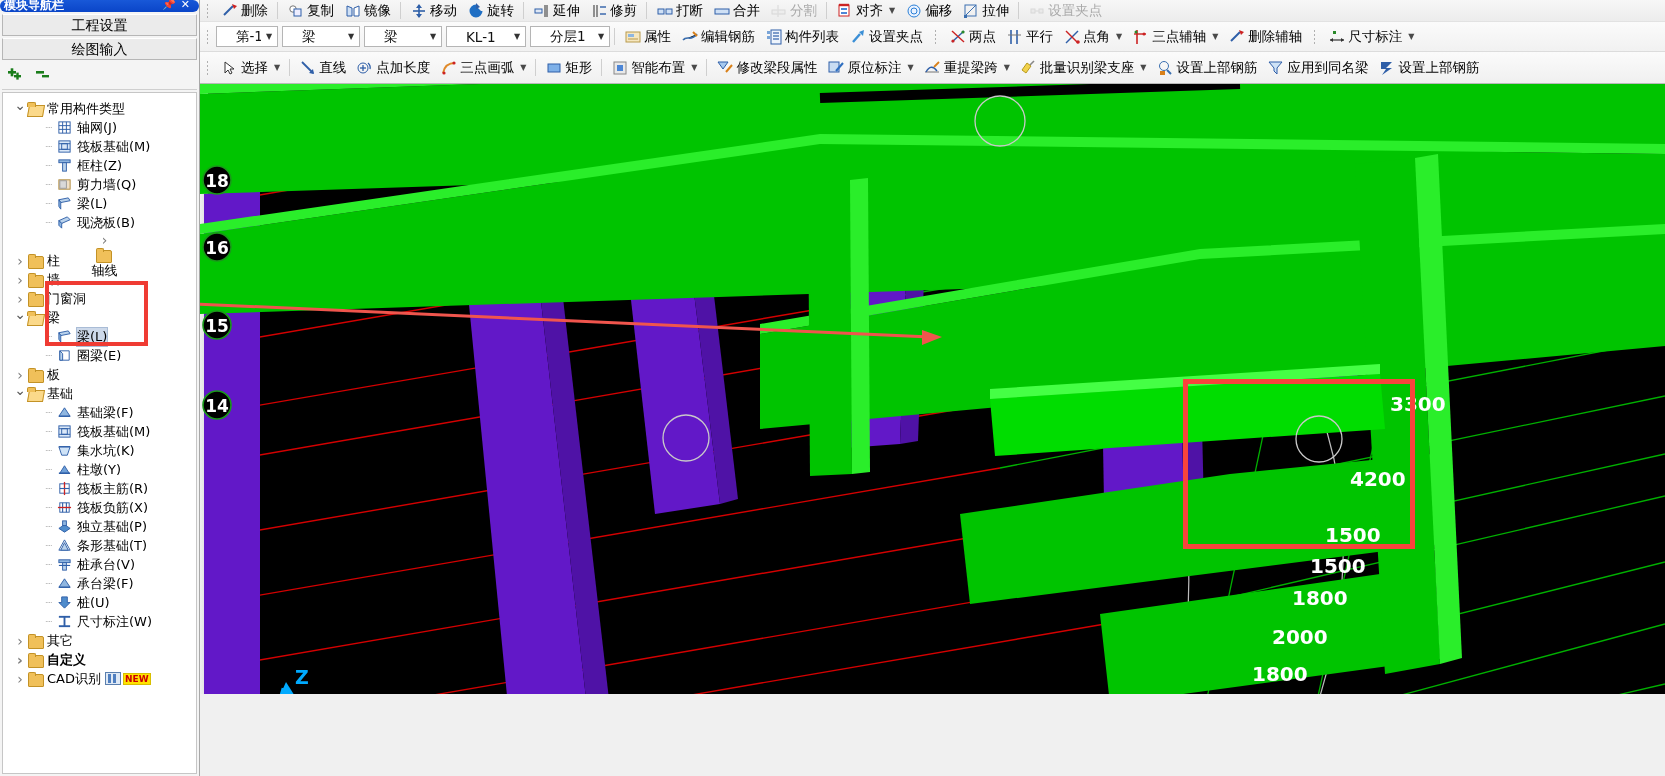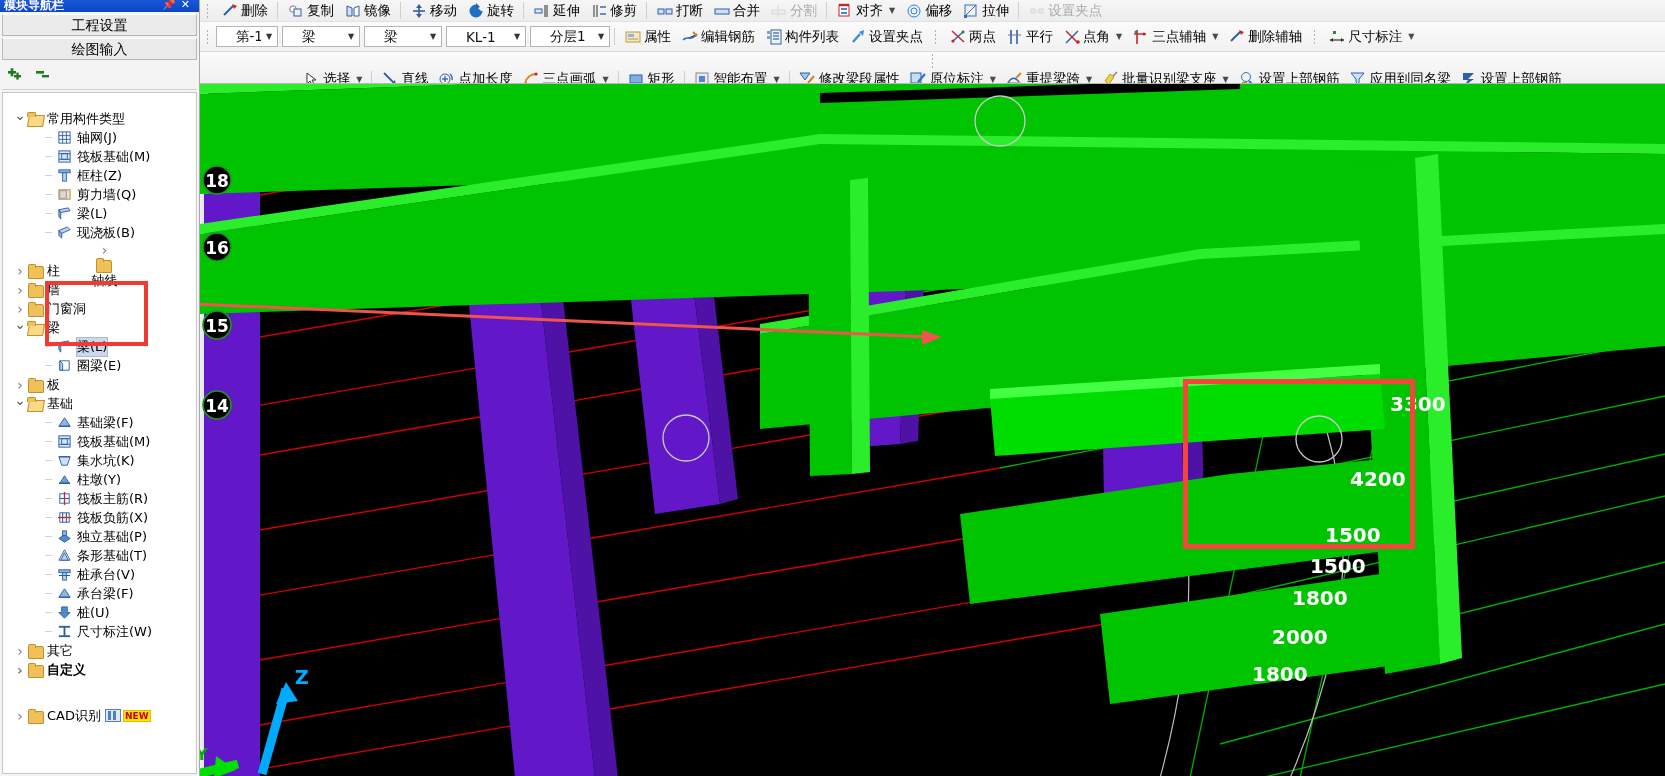--- a/index.html
+++ b/index.html
@@ -20,37 +20,37 @@
     border-right: 1px solid #a8a8a8;
     display: flex; flex-direction: column;
     position: relative;
   }
   #panel-titlebar {
     height: 12px;
     background: linear-gradient(to bottom,#1858d8,#0a45c8);
     color:#fff; font-size: 12px; line-height: 11px;
     padding: 0 4px;
     display:flex; align-items:center; justify-content:space-between;
-    overflow:hidden; white-space:nowrap;
+    overflow:hidden; white-space:nowrap;border-radius:6px;
   }
   #panel-titlebar .ttl { font-weight: bold; font-size: 12px; margin-top:-2px;}
   #panel-titlebar .btns { font-size:11px; letter-spacing:5px; margin-top:-3px;}
   .panel-btn { background: #ebebeb; border: 1px solid #b6b6b6; border-top-color:#fff;
     margin: 2px 2px 0 2px; height: 22px; line-height: 20px; text-align: center;
     font-size: 14px; color: #000; }
   #tool-strip { margin: 3px 2px 2px 2px; height: 27px; background:#f4f4f4;
     border-bottom: 1px solid #cfcfcf; display:flex; align-items:center; padding-left:6px; gap:8px;}
   .ts-icon { font-weight:bold; font-size:17px; color:#1b6b1b; line-height:1; }
   .ts-icon.minus { color:#1b6b1b; }
 
   #tree {
     flex: 1; overflow: hidden;
     background: #fff; margin: 0 2px 2px 2px;
     border: 1px solid #c6c6c6;
-    padding-top: 16px;
+    padding-top: 6px;
     position: relative;
   }
   .tnode { display:flex; align-items:center; height:19px; white-space:nowrap; font-size:13px;
            color:#000; padding-left:2px;}
   .arrow { width:14px; text-align:center; color:#5a5a5a; font-size:11px; flex:none;}
   .arrow.open::before { content:"\2304"; position:relative; top:-4px; font-size:14px;}
   .arrow.closed::before { content:"\203A"; font-size:14px; color:#7d7d7d;}
   .arrow.none::before { content:""; }
   .dots { width:12px; flex:none; color:#b9b9b9; font-size:11px; text-align:center;}
   .ficon { width:17px; height:14px; flex:none; margin-right:3px; position:relative;}
@@ -82,27 +82,27 @@
   .cadicon::before{content:"";position:absolute;left:2px;top:1px;width:3px;height:9px;background:#4f7fc0;}
   .cadicon::after{content:"";position:absolute;left:7px;top:1px;width:3px;height:9px;background:#4f7fc0;}
 
   
   #tree-redbox {
     position:absolute; left:42px; top:188px; width:103px; height:65px;
     border:4px solid #ef3b33; pointer-events:none;
   }
 
   
-  #right { flex:1; display:flex; flex-direction:column; height:776px; overflow:hidden;}
+  #right { flex:1; display:flex; flex-direction:column; height:694px; overflow:hidden;}
 
   .tbrow { display:flex; align-items:center; background:#f4f4f4; white-space:nowrap;
            overflow:hidden; flex:none; }
   #tb1 { height:22px; border-bottom:1px solid #e2e2e2; background:linear-gradient(to bottom,#f7f7f7,#ececec);}
   #tb2 { height:30px; border-bottom:1px solid #dcdcdc; background:linear-gradient(to bottom,#fbfbfb,#f1f1f1);}
-  #tb3 { height:32px; border-bottom:1px solid #b9b9b9; background:linear-gradient(to bottom,#fbfbfb,#f0f0f0);flex-direction:column;}
+  #tb3 { height:32px; border-bottom:1px solid #b9b9b9; background:linear-gradient(to bottom,#fbfbfb,#f0f0f0);}
 
   .grip { width:9px; height:18px; flex:none; margin:0 3px 0 4px;
      background-image: radial-gradient(#b0b0b0 40%, transparent 41%);
      background-size:3px 4px; background-position:2px 1px; background-repeat:repeat-y;}
   .tbtn { display:flex; align-items:center; height:100%; padding:0 5px; gap:3px;
           color:#000; font-size:13.5px; flex:none; }
   .tbtn.dim { color:#a9a9a9; }
   .sep { width:1px; height:17px; background:#cfcfcf; margin:0 4px; flex:none;}
   .caret { font-size:8px; color:#4a4a4a; margin-left:3px; }
   .ico { width:17px; height:17px; flex:none; display:flex;align-items:center;justify-content:center;}
@@ -443,21 +443,21 @@
           <div class="tnode" style="padding-left: 10px;">
             <span class="arrow closed"></span>
             <span class="ficon folder"></span>
             <span class="tlabel">其它</span>
           </div>
           <div class="tnode" style="padding-left: 10px; font-weight: bold;">
             <span class="arrow closed"></span>
             <span class="ficon folder"></span>
             <span class="tlabel">自定义</span>
           </div>
-          <div class="tnode" style="padding-left: 10px; margin-top: 27px;">
+          <div class="tnode" style="padding-left: 10px;">
             <span class="arrow closed"></span>
             <span class="ficon folder"></span>
             <span class="tlabel">CAD识别</span>
             <span class="cadicon"></span>
             <span class="badge-new">NEW</span>
           </div>
         </div>
       <div id="tree-redbox"></div>
     </div>
   </div>

